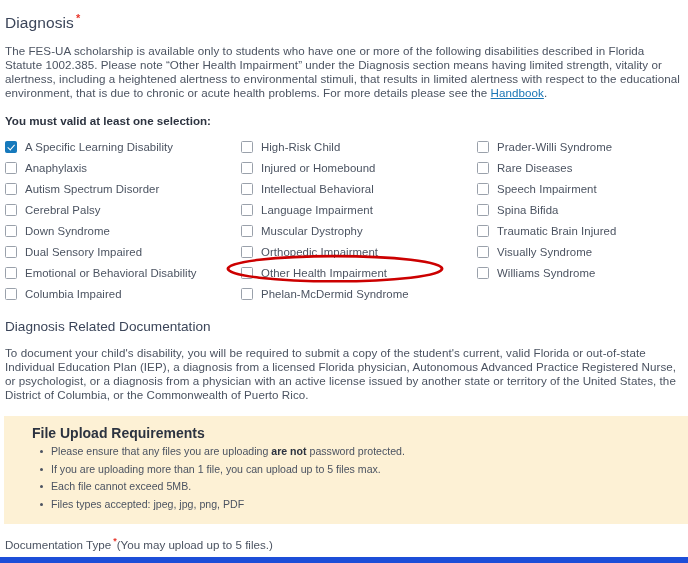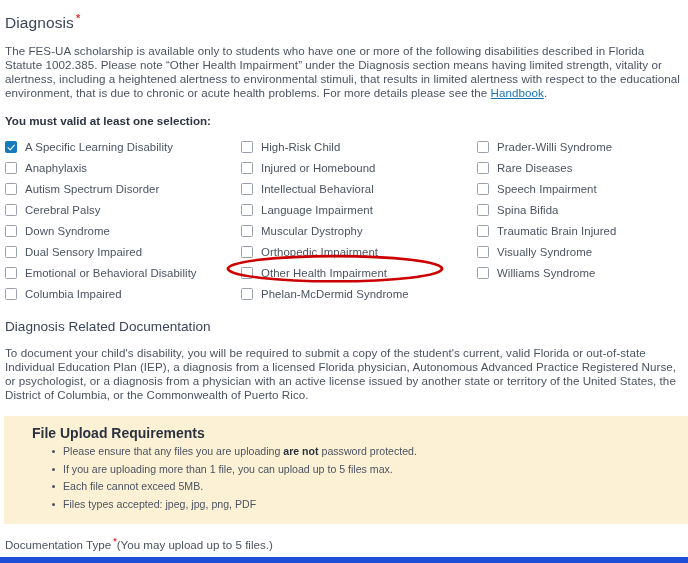--- a/index.html
+++ b/index.html
@@ -152,21 +152,20 @@
     margin: 0;
     padding: 0 0 0 47px;
     list-style: none;
   }
   .callout li {
     font-size: 10.6px;
     line-height: 15.5px;
     color: #4b5361;
     position: relative;
     padding: 1px 0;
-    margin-left: 12px;
   }
   .callout li::before {
     content: "";
     position: absolute;
     left: -11px;
     top: 7px;
     width: 3px;
     height: 3px;
     border-radius: 50%;
     background: #4b5361;

